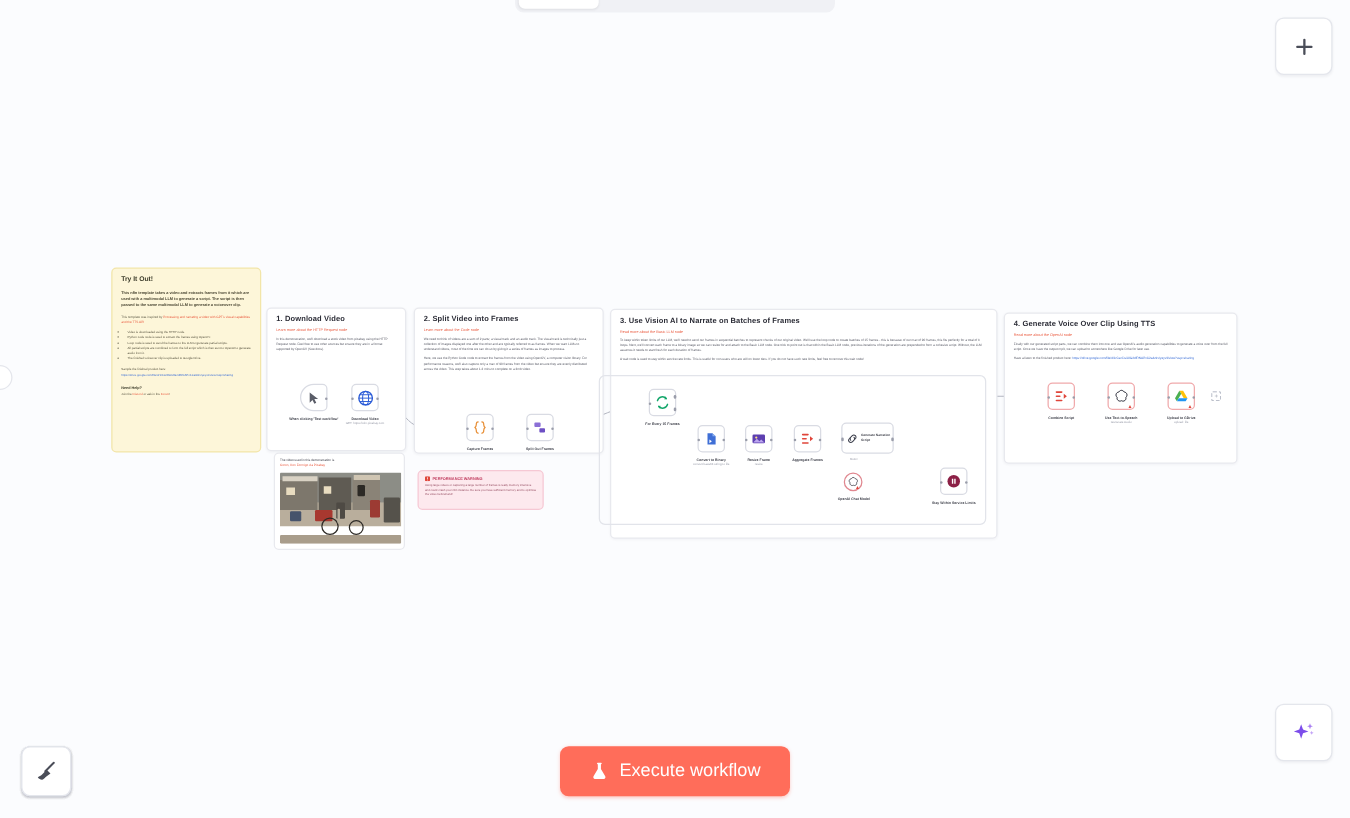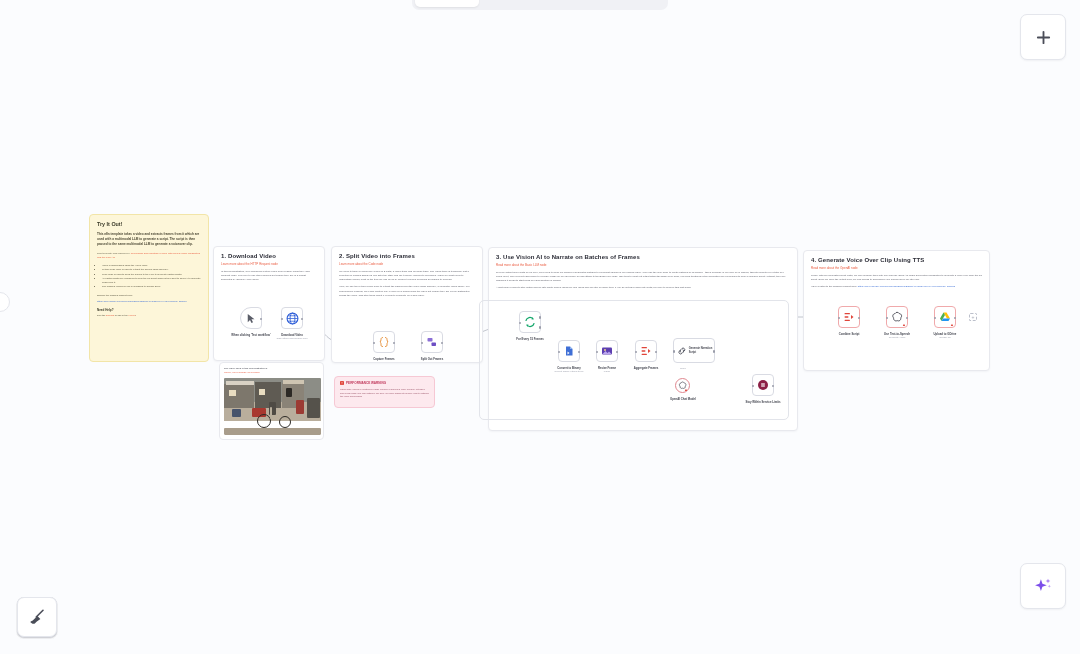--- a/index.html
+++ b/index.html
@@ -539,14 +539,21 @@
         </svg>
     </div>
     <div class="ctl">
       <svg width="18" height="18" viewBox="0 0 24 24">
           <path d="M20 3 L11 12" stroke="#4a4d58" stroke-width="2.1" stroke-linecap="round"></path>
           <path d="M12.5 10.5 L7 16 c-1.6 1.6-3 1.4-4 2.6 1.6 1.4 2.4 2.4 4.4 2.4 1.6 0 2.6-1.4 4-2.8 L16.5 14.5 Z" fill="#4a4d58"></path>
         </svg>
     </div>
   </div>
 
+  <div class="exec-btn">
+    <svg width="15" height="16" viewBox="0 0 24 24">
+        <path d="M10 2h4v7l5.5 9.5c.8 1.4-.2 3.5-1.8 3.5H6.3c-1.6 0-2.6-2.1-1.8-3.5L10 9z" fill="#ffffff"></path>
+        <rect x="9" y="1.2" width="6" height="1.9" rx=".9" fill="#ffffff"></rect>
+      </svg>
+    <span>Execute workflow</span>
+  </div>
 
 </div>
 
 </body></html>

